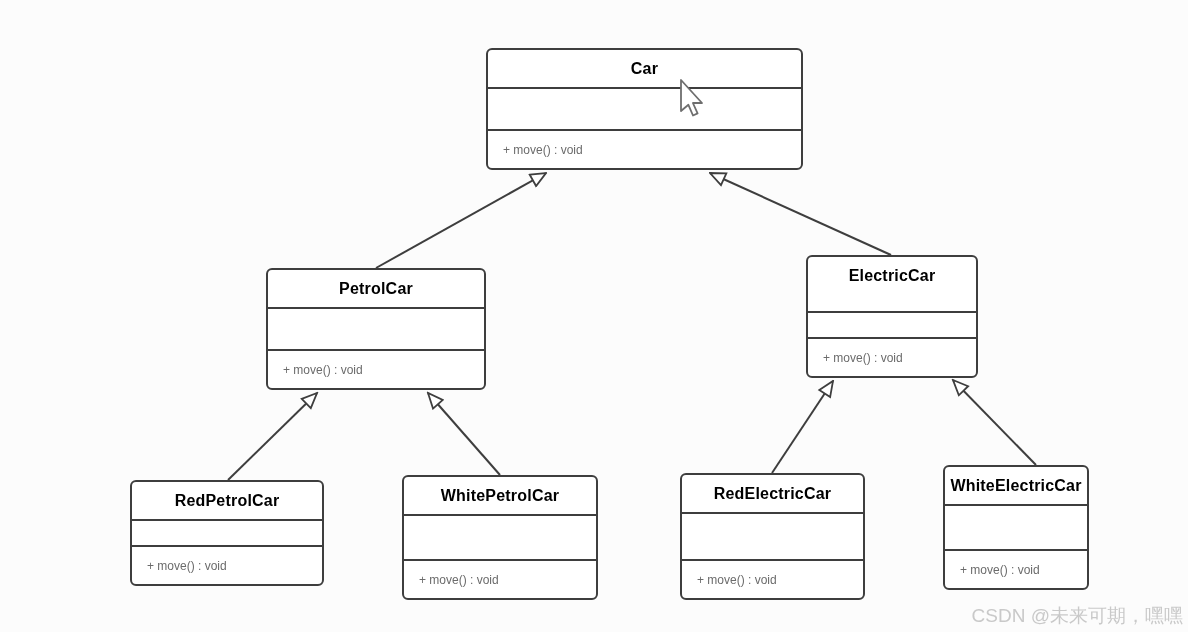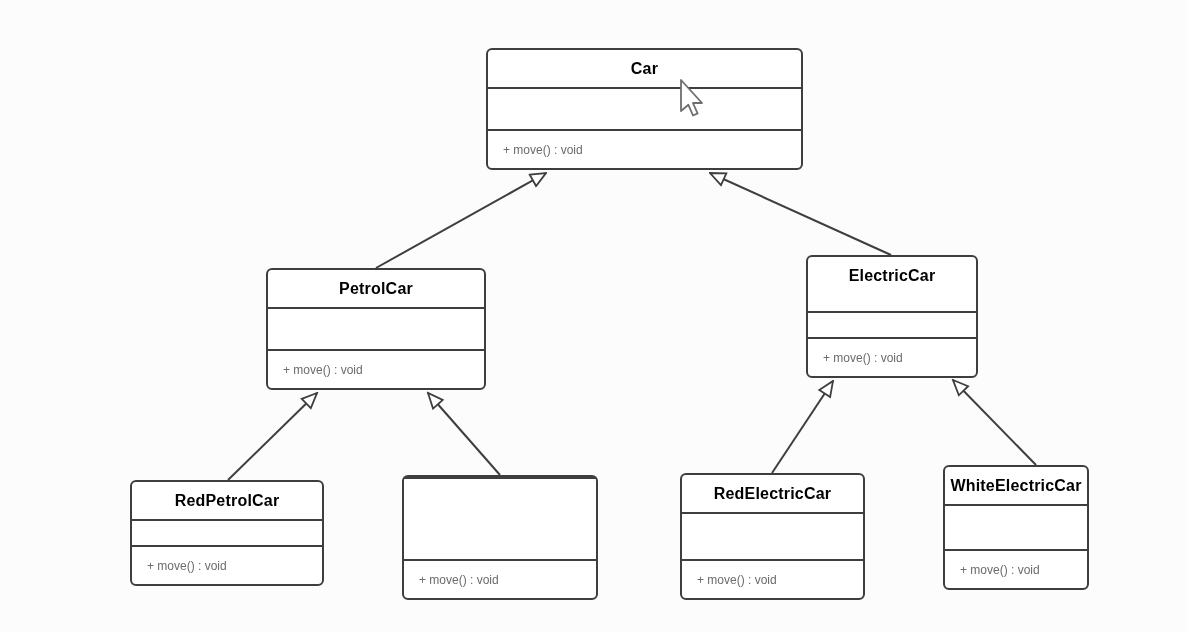--- a/index.html
+++ b/index.html
@@ -101,20 +101,21 @@
     <div class="uml-methods">+ move() : void</div>
   </div>
 
   <div class="uml-box" style="left:130px; top:480px; width:194px; height:106px;">
     <div class="uml-title">RedPetrolCar</div>
     <div class="uml-attrs"></div>
     <div class="uml-methods">+ move() : void</div>
   </div>
 
   <div class="uml-box" style="left:402px; top:475px; width:196px; height:125px;">
+    <div class="uml-title">WhitePetrolCar</div>
     <div class="uml-attrs"></div>
     <div class="uml-methods">+ move() : void</div>
   </div>
 
   <div class="uml-box" style="left:680px; top:473px; width:185px; height:127px;">
     <div class="uml-title">RedElectricCar</div>
     <div class="uml-attrs"></div>
     <div class="uml-methods">+ move() : void</div>
   </div>
 
@@ -123,14 +124,15 @@
     <div class="uml-attrs"></div>
     <div class="uml-methods">+ move() : void</div>
   </div>
 
   <svg class="overlay" width="1188" height="632" viewBox="0 0 1188 632">
     <g transform="translate(681,80)">
       <polygon points="0,0 0,31 7.4,24.8 12,35.5 16.6,33.4 11.9,23 21,23" fill="#ffffff" stroke="#6e6e6e" stroke-width="1.8" stroke-linejoin="round"></polygon>
     </g>
   </svg>
 
+  <div class="watermark">CSDN @未来可期，嘿嘿</div>
 
 </div>
 
 </body></html>

